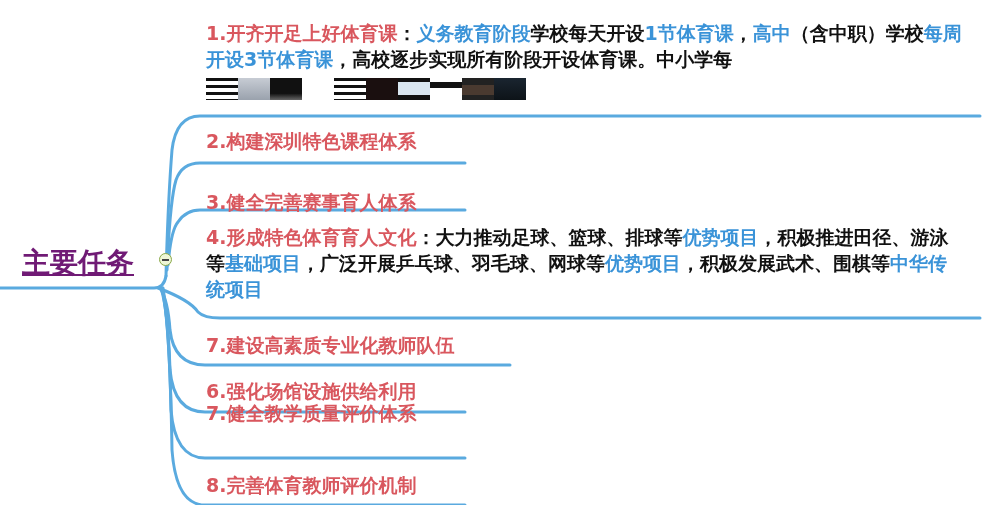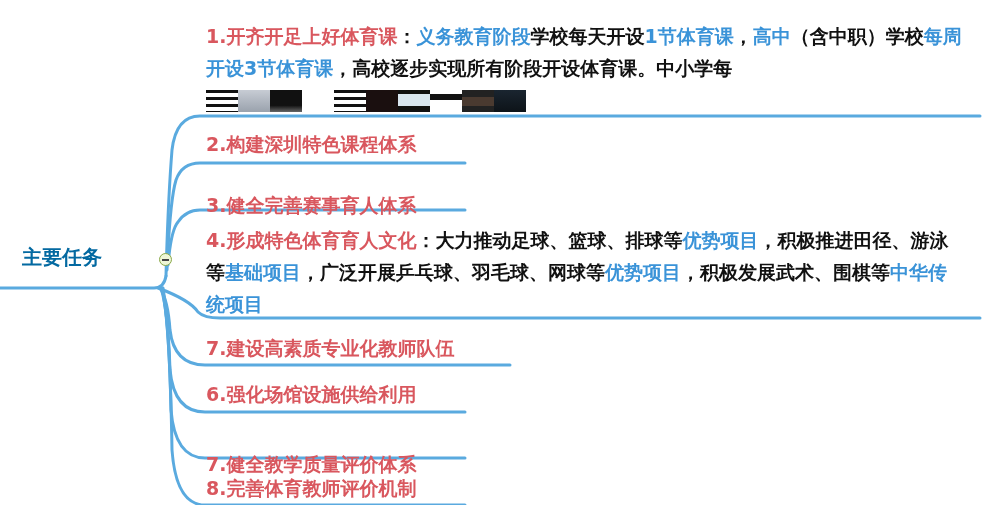--- a/index.html
+++ b/index.html
@@ -1,21 +1,21 @@
 <!DOCTYPE html>
 <html><head>
 <meta charset="utf-8">
 <style>
   html,body{margin:0;padding:0;background:#ffffff;}
   body{width:985px;height:505px;position:relative;overflow:hidden;font-family:"DejaVu Sans","Liberation Sans",sans-serif;}
   svg.links{position:absolute;left:0;top:0;width:985px;height:505px;}
-  .root{position:absolute;left:22px;top:244px;font-size:20px;font-weight:bold;color:#0369a1;letter-spacing:0px;}
+  .root{position:absolute;left:22px;top:244px;font-size:28px;font-weight:bold;color:#701a75;letter-spacing:0px;text-decoration:underline;}
   .collapse{position:absolute;left:159px;top:253px;width:13px;height:13px;border-radius:50%;border:1px solid #8aa94a;background:#eef6d6;box-sizing:border-box;cursor:pointer;}
   .collapse::after{content:"";position:absolute;left:2px;right:2px;top:5px;height:1.5px;background:#444;}
-  .node{position:absolute;left:206px;font-size:19px;font-weight:bold;line-height:32px;color:#111;}
+  .node{position:absolute;left:206px;font-size:19px;font-weight:bold;line-height:26px;color:#111;}
   .title{color:#d9575e;}
   .hl{color:#3a93d8;}
   .redact{display:inline-block;height:22px;vertical-align:middle;}
 </style>
 </head>
 <body>
 
 <svg class="links" viewBox="0 0 985 505">
   <g fill="none" stroke="#5aaadf" stroke-width="3" stroke-linecap="round">
 
@@ -59,14 +59,14 @@
 
 <div class="node title" style="top:128px;">2.构建深圳特色课程体系</div>
 <div class="node title" style="top:189px;">3.健全完善赛事育人体系</div>
 
 <div class="node" style="top:224px;width:745px;">
   <span class="title">4.形成特色体育育人文化</span><span>：</span><span>大力推动足球、篮球、排球等</span><span class="hl">优势项目</span><span>，积极推进田径、游泳等</span><span class="hl">基础项目</span><span>，广泛开展乒乓球、羽毛球、网球等</span><span class="hl">优势项目</span><span>，积极发展武术、围棋等</span><span class="hl">中华传统项目</span>
 </div>
 
 <div class="node title" style="top:332px;">7.建设高素质专业化教师队伍</div>
 <div class="node title" style="top:378px;">6.强化场馆设施供给利用</div>
-<div class="node title" style="top:400px;margin-top:48px;">7.健全教学质量评价体系</div>
+<div class="node title" style="top:400px;">7.健全教学质量评价体系</div>
 <div class="node title" style="top:472px;">8.完善体育教师评价机制</div>
 
 </body></html>

